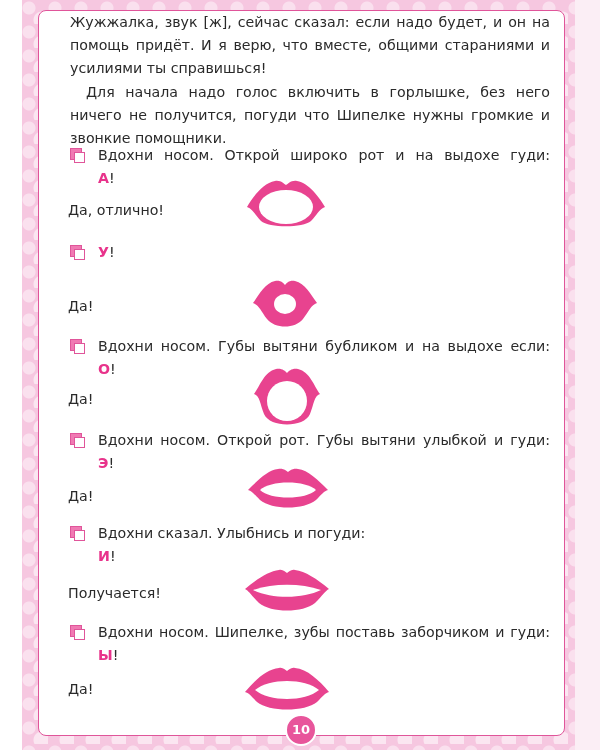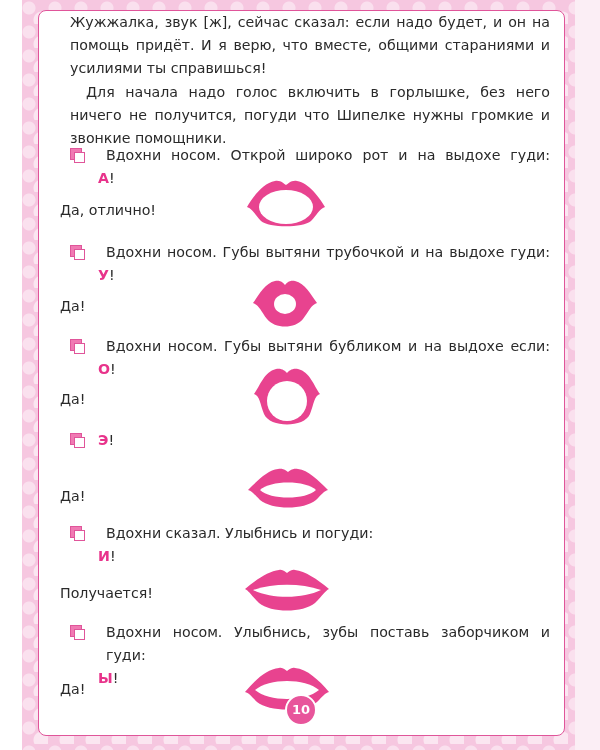--- a/index.html
+++ b/index.html
@@ -16,28 +16,28 @@
     position:absolute; left:38px; top:10px; width:527px; height:726px;
     background:#ffffff; border:1.5px solid #e0559a; border-radius:8px; box-sizing:border-box;
   }
   .text { position:absolute; color:#2a2a2a; font-size:14.2px; line-height:23px; }
   .para { left:70px; width:480px; text-align:justify; }
   .indent { text-indent:16px; }
   .item { left:70px; width:480px; }
   .item-icon { position:absolute; left:0; top:4px; width:15px; height:15px; }
   .item-icon .back { position:absolute; left:0; top:0; width:10px; height:10px; background:#f07ab3; border:1px solid #e0559a; }
   .item-icon .front { position:absolute; left:4px; top:4px; width:9px; height:9px; background:#fff; border:1.3px solid #e0559a; }
-  .item-line { padding-left:36px; text-align:justify; text-align-last:justify; display:block; }
+  .item-line { padding-left:28px; text-align:justify; text-align-last:justify; display:block; }
   .item-line.short { text-align-last:left; }
   .sound { padding-left:28px; display:block; }
   .letter { color:#e8338b; font-weight:bold; }
-  .reply { left:60px;text-align:center; }
+  .reply { left:68px;text-align:center; }
   .lips { position:absolute; }
   .page-num {
-    position:absolute; left:285px; top:694px; width:32px; height:32px; border-radius:50%;
+    position:absolute; left:285px; top:714px; width:32px; height:32px; border-radius:50%;
     background:#e8559b; border:2px solid #fff; box-sizing:border-box;
     color:#fff; font-weight:bold; font-size:13px; text-align:center; line-height:28px;
   }
 </style>
 </head>
 <body>
 
 <div class="frame"></div>
 <div class="right-strip"></div>
 <div class="panel"></div>
@@ -57,21 +57,20 @@
 <svg class="lips" style="left:245px; top:177px;" width="82" height="52" viewBox="0 0 82 52">
   <path d="M2 30 C8 20 18 6 30 4 C36 3 39 7 41 8 C43 7 46 3 52 4 C64 6 74 20 80 30 C74 32 72 38 66 44 C58 51 24 51 16 44 C10 38 8 32 2 30 Z" fill="#e8438f"></path>
   <ellipse cx="41" cy="30" rx="27" ry="17" fill="#fff"></ellipse>
 </svg>
 
 <div class="text item" style="top:241px;">
   <span class="item-icon">
       <span class="back"></span>
       <span class="front"></span>
     </span>
-  <span class="item-line">Вдохни носом. Губы вытяни трубочкой и на выдохе гуди:</span>
   <span class="sound"><span class="letter">У</span><span>!</span></span>
 </div>
 <div class="text reply" style="top:295px;">Да!</div>
 <svg class="lips" style="left:251px; top:277px;" width="68" height="52" viewBox="0 0 68 52">
   <path d="M2 26 C8 18 14 6 24 4 C30 3 32 6 34 8 C36 6 38 3 44 4 C54 6 60 18 66 26 C60 28 58 34 52 42 C44 52 24 52 16 42 C10 34 8 28 2 26 Z" fill="#e8438f"></path>
   <ellipse cx="34" cy="27" rx="11" ry="10" fill="#fff"></ellipse>
 </svg>
 
 <div class="text item" style="top:335px;">
   <span class="item-icon">
@@ -85,20 +84,21 @@
 <svg class="lips" style="left:252px; top:364px;" width="70" height="68" viewBox="0 0 70 68">
   <path d="M2 30 C8 22 12 8 24 5 C30 4 33 7 35 9 C37 7 40 4 46 5 C58 8 62 22 68 30 C62 32 62 40 58 50 C52 64 18 64 12 50 C8 40 8 32 2 30 Z" fill="#e8438f"></path>
   <circle cx="35" cy="37" r="20" fill="#fff"></circle>
 </svg>
 
 <div class="text item" style="top:429px;">
   <span class="item-icon">
       <span class="back"></span>
       <span class="front"></span>
     </span>
+  <span class="item-line">Вдохни носом. Открой рот. Губы вытяни улыбкой и гуди:</span>
   <span class="sound"><span class="letter">Э</span><span>!</span></span>
 </div>
 <div class="text reply" style="top:485px;">Да!</div>
 <svg class="lips" style="left:246px; top:466px;" width="84" height="44" viewBox="0 0 84 44">
   <path d="M2 24 C12 14 22 4 32 3 C38 2 40 5 42 6 C44 5 46 2 52 3 C62 4 72 14 82 24 C78 25 76 28 70 34 C58 44 26 44 14 34 C8 28 6 25 2 24 Z" fill="#e8438f"></path>
   <path d="M14 24 C24 14 60 14 70 24 C60 34 24 34 14 24 Z" fill="#fff"></path>
 </svg>
 
 <div class="text item" style="top:522px;">
   <span class="item-icon">
@@ -112,21 +112,21 @@
 <svg class="lips" style="left:243px; top:567px;" width="88" height="46" viewBox="0 0 88 46">
   <path d="M2 22 C14 12 26 4 36 3 C40 2 42 5 44 6 C46 5 48 2 52 3 C62 4 74 12 86 22 C82 24 80 28 72 36 C60 46 28 46 16 36 C8 28 6 24 2 22 Z" fill="#e8438f"></path>
   <path d="M10 23 C30 16 58 16 78 23 C60 32 28 32 10 23 Z" fill="#fff"></path>
 </svg>
 
 <div class="text item" style="top:621px;">
   <span class="item-icon">
       <span class="back"></span>
       <span class="front"></span>
     </span>
-  <span class="item-line">Вдохни носом. Улыбнись, зубы поставь заборчиком и гуди:</span>
+  <span class="item-line">Вдохни носом. Шипелке, зубы поставь заборчиком и гуди:</span>
   <span class="sound"><span class="letter">Ы</span><span>!</span></span>
 </div>
 <div class="text reply" style="top:678px;">Да!</div>
 <svg class="lips" style="left:243px; top:664px;" width="88" height="48" viewBox="0 0 88 48">
   <path d="M2 28 C12 16 24 5 36 4 C40 3 42 6 44 7 C46 6 48 3 52 4 C64 5 76 16 86 28 C82 29 80 32 74 38 C62 48 26 48 14 38 C8 32 6 29 2 28 Z" fill="#e8438f"></path>
   <path d="M12 26 C26 14 62 14 76 26 C62 38 26 38 12 26 Z" fill="#fff"></path>
 </svg>
 
 <div class="page-num">10</div>
 

